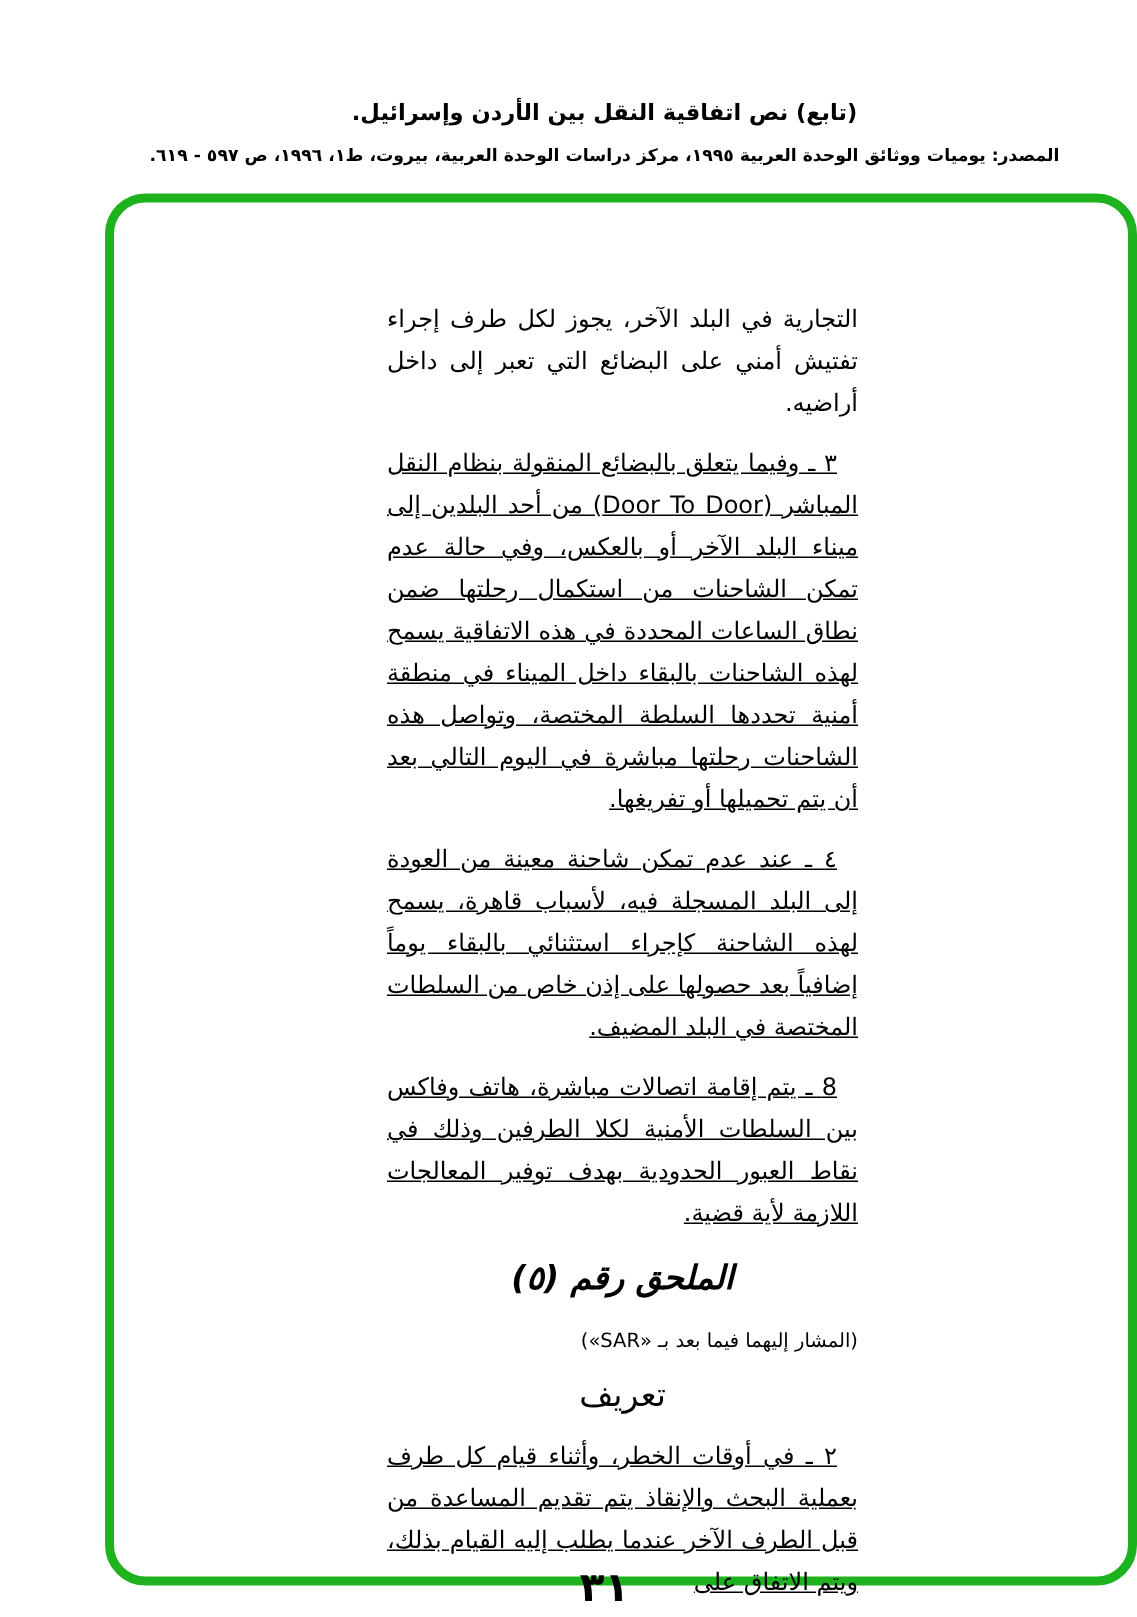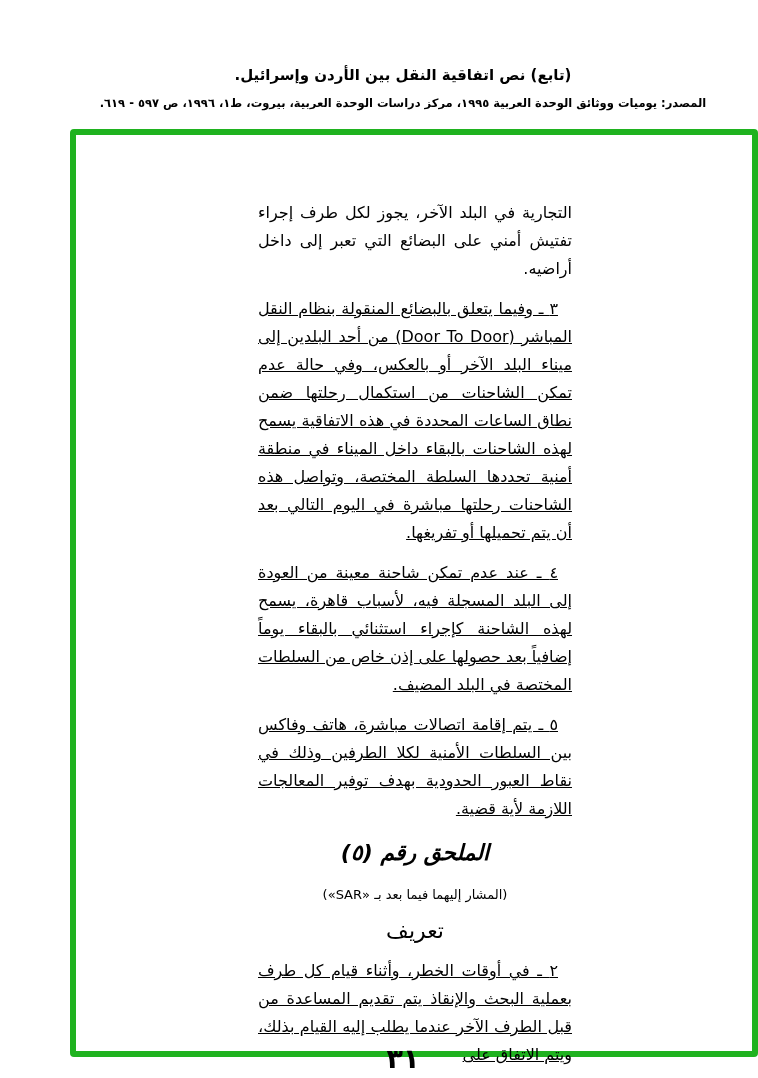--- a/index.html
+++ b/index.html
@@ -26,21 +26,21 @@
     font-weight: bold;
     margin-top: 11px;
   }
   .green-box {
     position: absolute;
     left: 34px;
     top: 93px;
     width: 688px;
     height: 928px;
     border: 6px solid #1fb21f;
-    border-radius: 4px;
+    border-radius: 27px;
     background: #ffffff;
   }
   .content {
     direction: rtl;
     text-align: justify;
     font-size: 16px;
     line-height: 28px;
     padding: 40px 156px 0 158px;
   }
   .content p.body { margin-bottom: 5px; }
@@ -53,21 +53,20 @@
     text-indent: 0;
     font-style: italic;
   }
   .h-section {
     text-align: center;
     font-weight: bold;
     font-size: 19px;
     margin: 4px 0 3px 0;
   }
   .h-note {
-    text-align: center;
     font-size: 13px;
     margin-bottom: 8px;
   }
   .h-def {
     text-align: center;
     font-weight: normal;
     font-size: 22px;
     margin: 2px 0 6px 0;
   }
   .page-number {
@@ -91,21 +90,21 @@
 
 <div class="green-box">
   <div class="content">
 
     <p class="body">التجارية في البلد الآخر، يجوز لكل طرف إجراء تفتيش أمني على البضائع التي تعبر إلى داخل أراضيه.</p>
 
     <p class="body indent">٣ ـ وفيما يتعلق بالبضائع المنقولة بنظام النقل المباشر (Door To Door) من أحد البلدين إلى ميناء البلد الآخر أو بالعكس، وفي حالة عدم تمكن الشاحنات من استكمال رحلتها ضمن نطاق الساعات المحددة في هذه الاتفاقية يسمح لهذه الشاحنات بالبقاء داخل الميناء في منطقة أمنية تحددها السلطة المختصة، وتواصل هذه الشاحنات رحلتها مباشرة في اليوم التالي بعد أن يتم تحميلها أو تفريغها.</p>
 
     <p class="body indent">٤ ـ عند عدم تمكن شاحنة معينة من العودة إلى البلد المسجلة فيه، لأسباب قاهرة، يسمح لهذه الشاحنة كإجراء استثنائي بالبقاء يوماً إضافياً بعد حصولها على إذن خاص من السلطات المختصة في البلد المضيف.</p>
 
-    <p class="body indent">٥ ـ يتم إقامة اتصالات مباشرة، هاتف وفاكس بين السلطات الأمنية لكلا الطرفين وذلك في نقاط العبور الحدودية بهدف توفير المعالجات اللازمة لأية قضية.</p>
+    <p class="body indent">8 ـ يتم إقامة اتصالات مباشرة، هاتف وفاكس بين السلطات الأمنية لكلا الطرفين وذلك في نقاط العبور الحدودية بهدف توفير المعالجات اللازمة لأية قضية.</p>
 
     <p class="h-annex">الملحق رقم (٥)</p>
 
 
     <p class="h-note">(المشار إليهما فيما بعد بـ «SAR»)</p>
 
     <p class="h-def">تعريف</p>
 
 
     <p class="body indent">٢ ـ في أوقات الخطر، وأثناء قيام كل طرف بعملية البحث والإنقاذ يتم تقديم المساعدة من قبل الطرف الآخر عندما يطلب إليه القيام بذلك، ويتم الاتفاق على</p>

